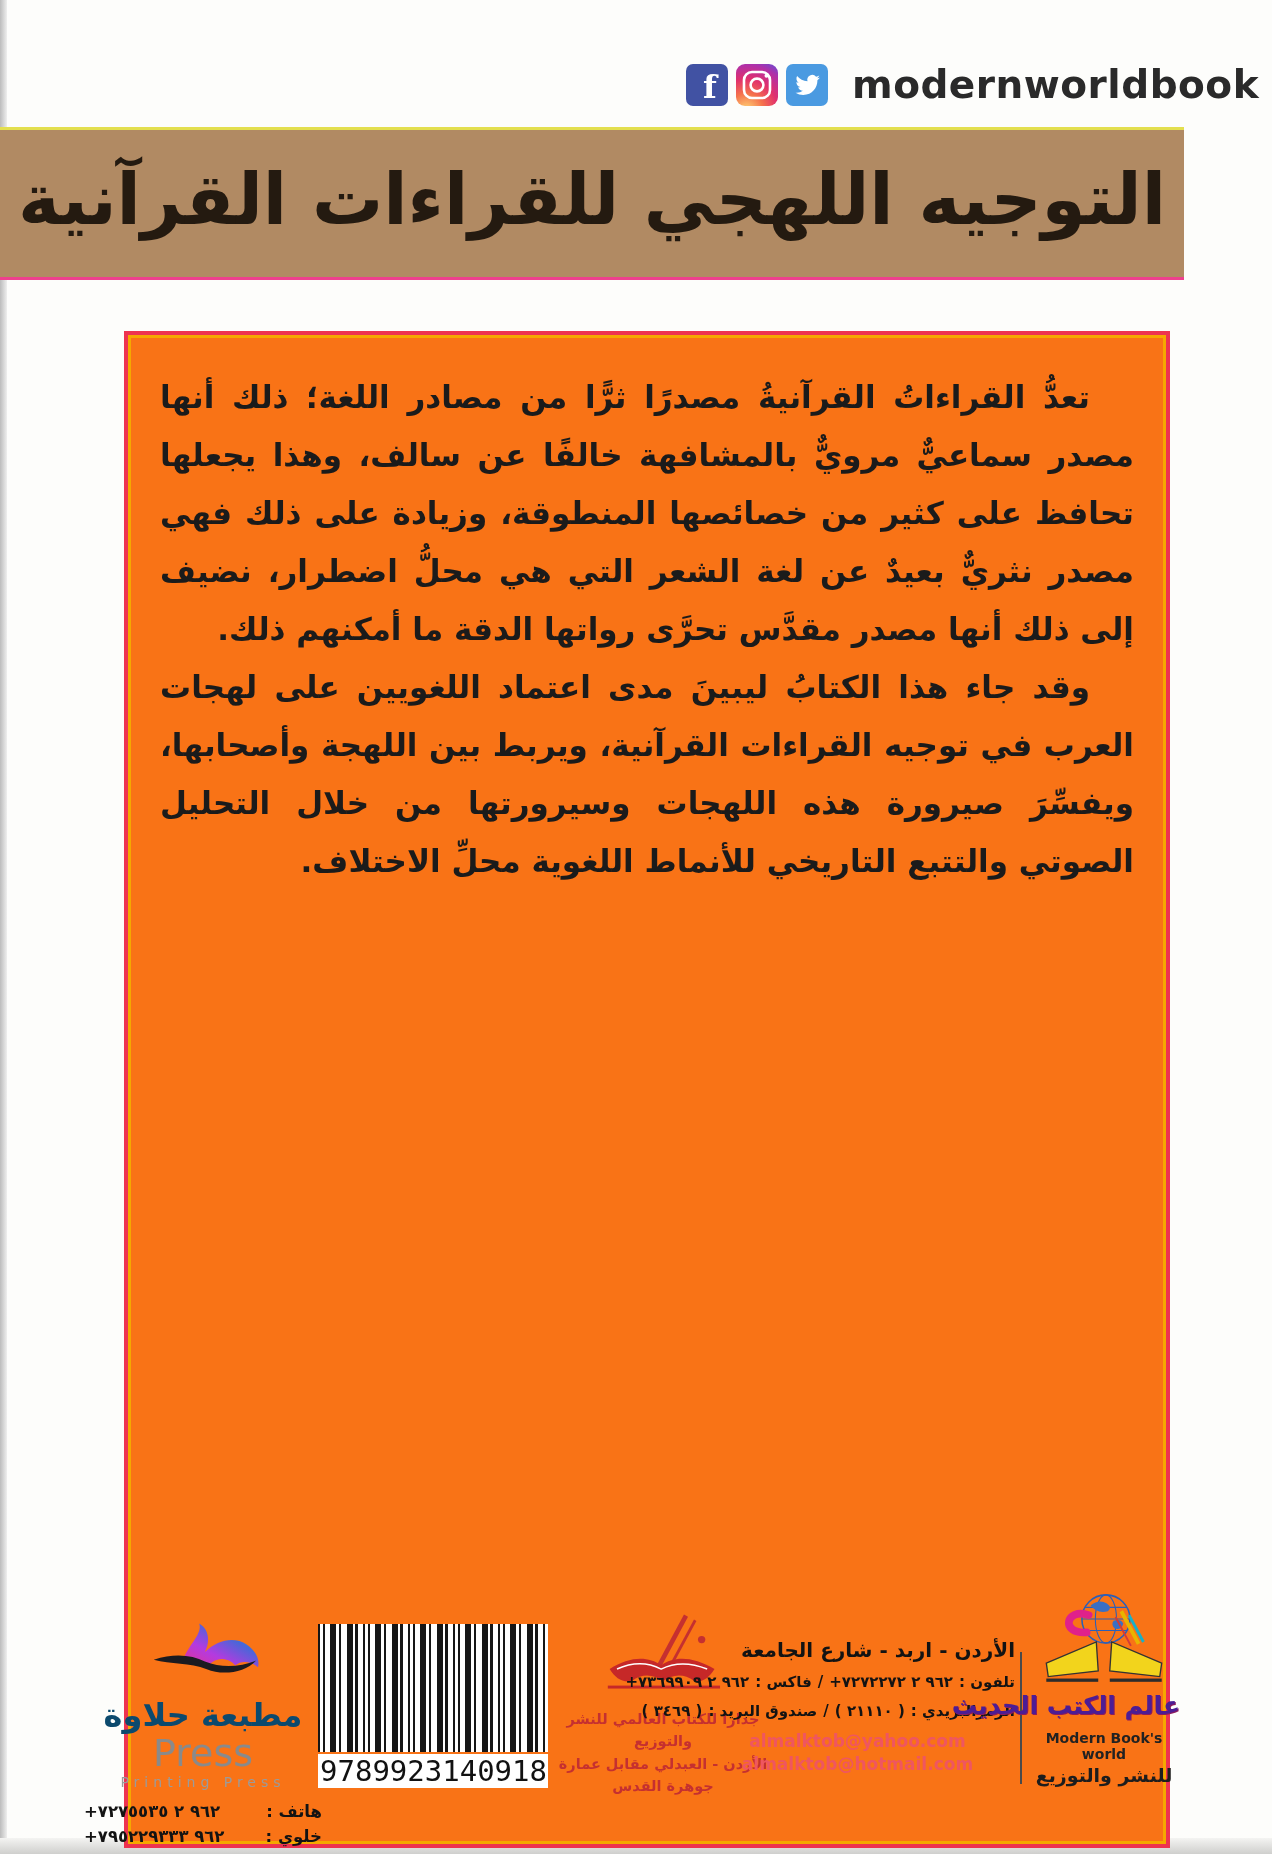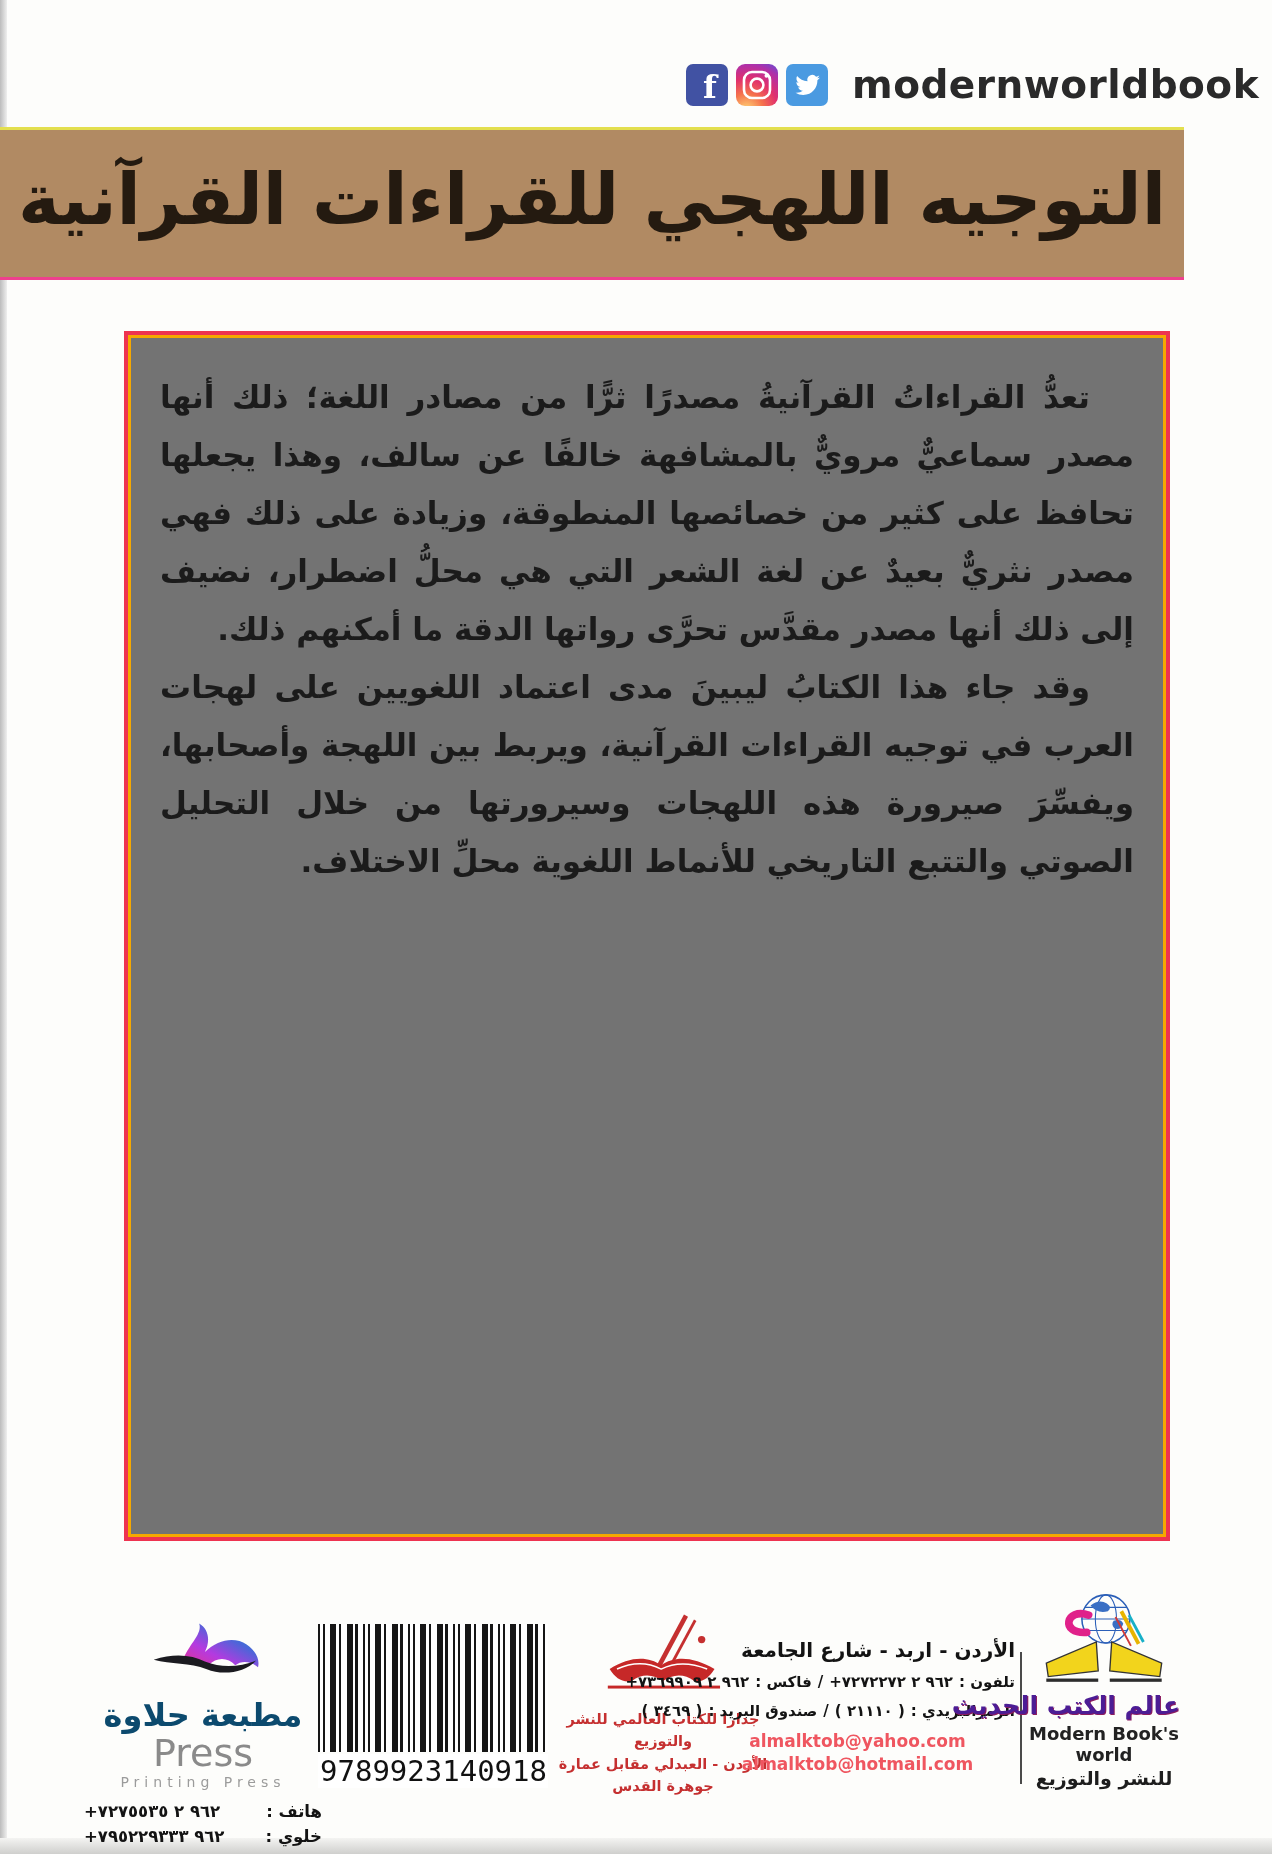--- a/index.html
+++ b/index.html
@@ -29,25 +29,25 @@
     border-bottom:3px solid #ee3f8e;
     display:flex;align-items:center;justify-content:center;
   }
   .book-title{
     direction:rtl;font-size:71px;font-weight:bold;color:#241a10;
     white-space:nowrap;padding-bottom:8px;
   }
 
   
   .synopsis-box{
-    position:absolute;left:124px;top:331px;width:1046px;height:1210px;
+    position:absolute;left:124px;top:331px;width:1046px;height:1517px;
     box-sizing:border-box;
     border:4px solid #ee3350;
     box-shadow:inset 0 0 0 3px #f5a800;
-    background:#737373;
+    background:#f97316;
     padding:34px 32px;
     direction:rtl;
   }
   .synopsis-box p{
     margin:0;font-size:31px;font-weight:bold;color:#1b1b1b;
     line-height:1.87;text-align:justify;text-indent:44px;
   }
 
   
   .ar{direction:rtl;}
@@ -90,21 +90,21 @@
     font-size:15px;font-weight:bold;margin-top:11px;white-space:nowrap;}
   .pub-emails{margin-top:10px;direction:ltr;text-align:center;}
   .pub-email{font-size:17px;font-weight:bold;color:#ef5660;line-height:1.35;}
 
   .divider-vertical{position:absolute;left:1020px;top:1652px;width:2px;height:132px;background:#4a4a4a;}
 
   
   .mbw{position:absolute;left:1028px;top:1592px;width:152px;text-align:center;}
   .mbw-calligraphy{direction:rtl;font-size:25px;font-weight:bold;color:#4c1d95;
     text-shadow:1px 1px 0 #8c1b5e;white-space:nowrap;line-height:1.1;margin-top:-4px;}
-  .mbw-name-en{font-size:18px;font-weight:bold;color:#222;margin-top:3px;}
+  .mbw-name-en{font-size:14px;font-weight:bold;color:#222;margin-top:10px;}
   .mbw-name-ar{direction:rtl;font-size:19px;font-weight:bold;color:#1d1d1d;margin-top:2px;}
 </style>
 </head>
 <body>
 
 <div class="edge-left"></div>
 <div class="edge-bottom"></div>
 
 <div class="social-bar">
   <svg class="social-icon" viewBox="0 0 42 42">

